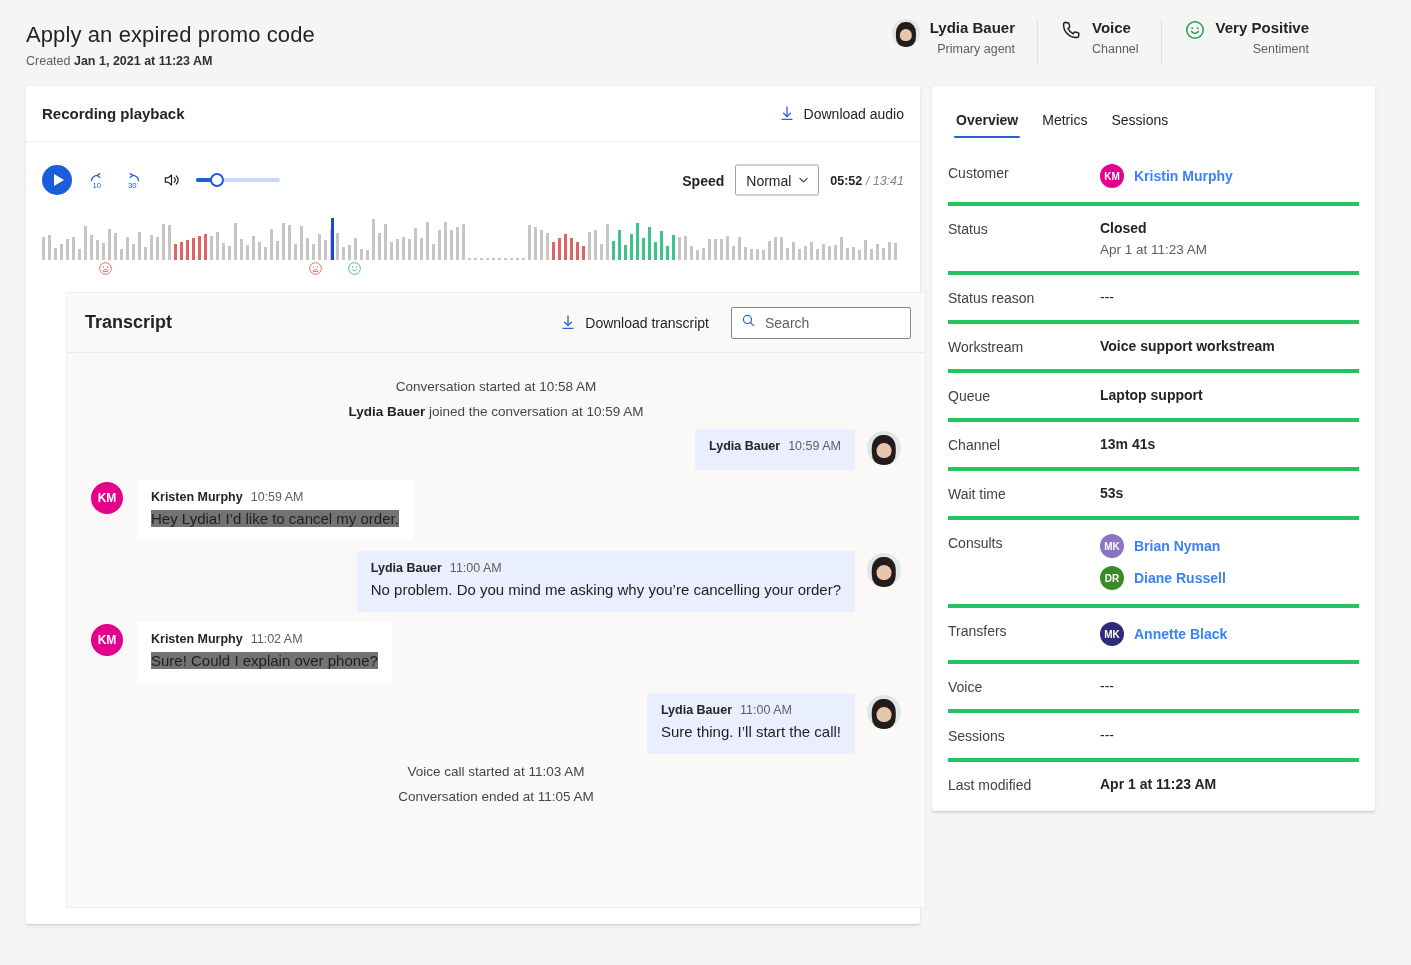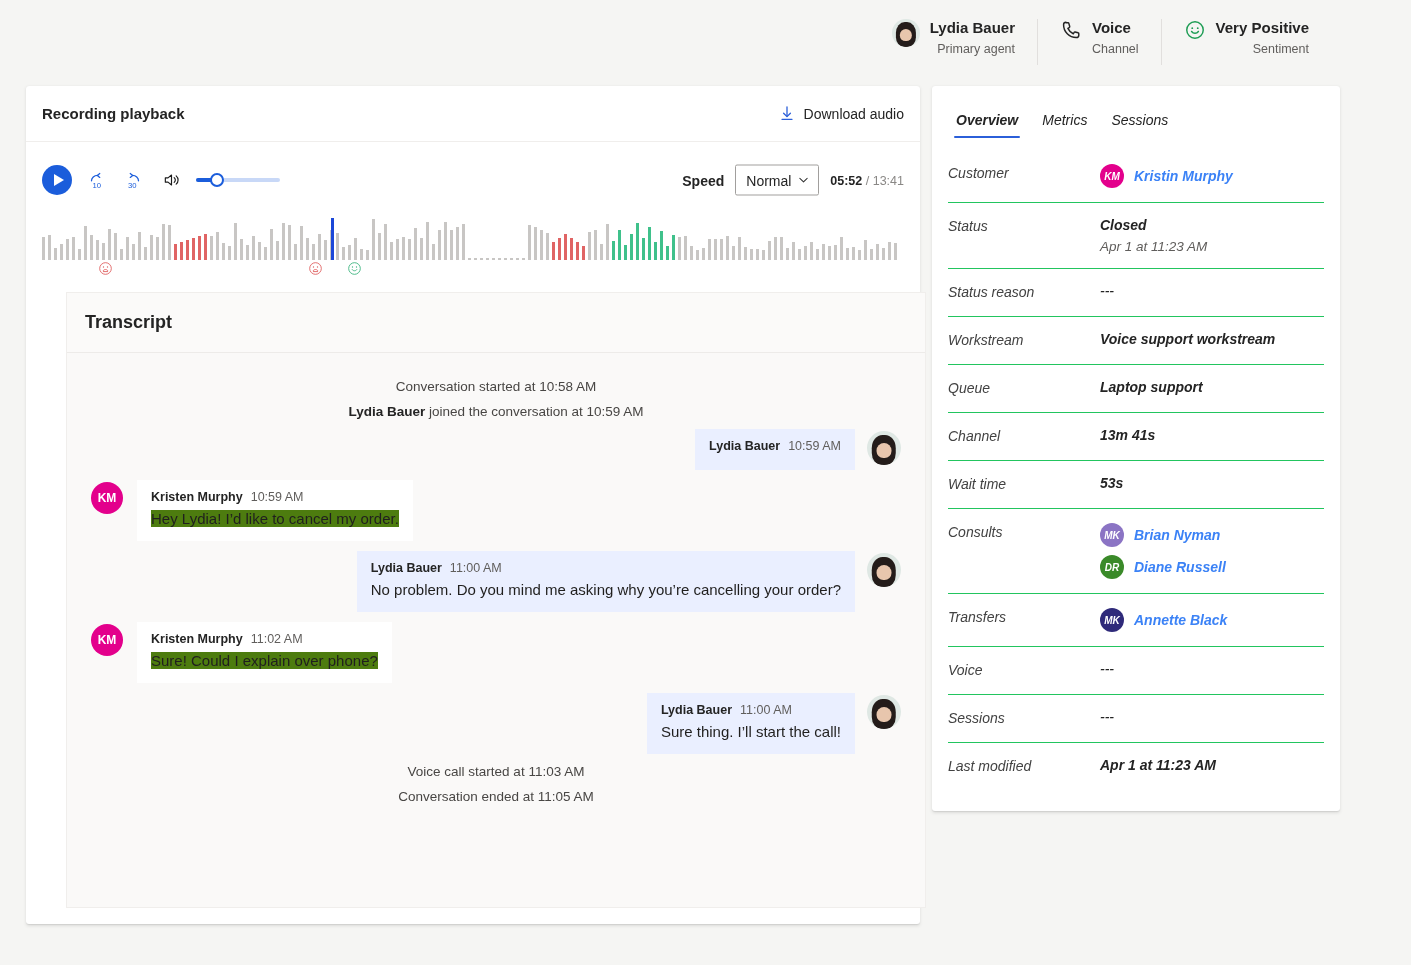--- a/index.html
+++ b/index.html
@@ -51,24 +51,23 @@
 
   
   .main-card {
     position: absolute; left: 26px; top: 86px;
     width: 894px; height: 838px;
     background: #ffffff; border-radius: 3px;
     box-shadow: 0 1.2px 3.6px rgba(0,0,0,.10), 0 0.3px 0.9px rgba(0,0,0,.07);
   }
   .side-card {
     position: absolute; left: 932px; top: 86px;
-    width: 408px; height: 725px;
+    width: 443px; height: 725px;
     background: #ffffff; border-radius: 3px;
     box-shadow: 0 1.2px 3.6px rgba(0,0,0,.10), 0 0.3px 0.9px rgba(0,0,0,.07);
-    font-style: italic;
   }
 
   
   .card-head {
     height: 56px; display: flex; align-items: center;
     justify-content: space-between; padding: 0 16px 0 16px;
     border-bottom: 1px solid #f0eeec;
   }
   .card-head-title { font-size: 15px; font-weight: 600; color: #242424; }
   .link-action {
@@ -115,21 +114,21 @@
   .speed-label { font-size: 14px; font-weight: 600; color: #242424; }
   .speed-select {
     width: 84px; height: 31px; border: 1px solid #a19f9d; border-radius: 2px;
     display: flex; align-items: center; justify-content: space-between;
     padding: 0 8px 0 10px; font-size: 14px; color: #242424; cursor: pointer;
     background: #fff;
   }
   .chev { color: #343434; display: flex; }
   .time-read { font-size: 12.5px; white-space: nowrap; }
   .time-cur { font-weight: 700; color: #242424; }
-  .time-tot { color: #8a8886; }
+  .time-tot { color: #8a8886; font-style: italic; }
 
   
   .wave-wrap { position: relative; margin: 6px 16px 0 16px; height: 62px; }
   .wave { position: relative; height: 46px; display: flex; align-items: flex-end; gap: 0; }
   .wbar { width: 3px; margin-right: 3px; border-radius: 0; flex: none; }
   .playhead {
     position: absolute; width: 3px; background: #1b47d8; bottom: 0;
   }
   .emoji-row { position: relative; height: 16px; margin-top: 1px; }
   .emoji-mark { position: absolute; top: 0; }
@@ -168,21 +167,21 @@
   .msg-row { display: flex; align-items: flex-start; margin: 10px 0; }
   .msg-row.agent { justify-content: flex-end; }
   .msg-row.cust { justify-content: flex-start; }
   .bubble { padding: 10px 14px 12px 14px; max-width: 520px; }
   .bubble.agent { background: #eaefff; }
   .bubble.cust { background: #ffffff; }
   .bubble-head { font-size: 12.5px; margin-bottom: 5px; }
   .bubble-name { font-weight: 700; color: #242424; }
   .bubble-time { color: #605e5c; margin-left: 8px; }
   .bubble-text { font-size: 15px; color: #201f1e; line-height: 20px; }
-  .hl { background: #4d7c0f; }
+  .hl { background: #737373; }
   .km-avatar {
     width: 32px; height: 32px; border-radius: 50%;
     background: #e3008c; color: #fff; font-size: 12px; font-weight: 700;
     display: flex; align-items: center; justify-content: center;
     margin-right: 14px; flex: none; margin-top: 2px;
   }
   .agent-avatar { width: 34px; height: 34px; margin-left: 12px; flex: none; margin-top: 2px; }
 
   
   .tabs { display: flex; gap: 8px; padding: 18px 16px 0 16px; }
@@ -191,21 +190,21 @@
     cursor: pointer; position: relative;
   }
   .tab.active { font-weight: 700; }
   .tab.active::after {
     content: ""; position: absolute; left: 6px; right: 6px; bottom: 0;
     height: 2.5px; background: #2b5fd9; border-radius: 2px;
   }
   .detail-list { padding: 12px 16px 0 16px; }
   .drow {
     display: flex; align-items: flex-start;
-    border-bottom: 1px solid #22c55e; padding: 14px 0 14px 0;
+    border-bottom: 4px solid #22c55e; padding: 14px 0 14px 0;
     min-height: 48px;
   }
   .drow:last-child { border-bottom: 0; }
   .dlabel { width: 152px; flex: none; font-size: 14px; color: #424242; padding-top: 1px; }
   .dvalue { font-size: 14px; color: #242424; }
   .dvalue .strong { font-weight: 700; }
   .dvalue .sub { color: #605e5c; font-size: 13.5px; margin-top: 6px; font-weight: 400; }
   .person { display: flex; align-items: center; gap: 10px; }
   .person + .person { margin-top: 8px; }
   .p-avatar {
@@ -215,20 +214,27 @@
   }
   .p-link { color: #3b82f6; font-size: 14px; font-weight: 600; cursor: pointer; text-align: center; }
   .dash { color: #242424; }
 </style>
 </head>
 <body>
 
 <div class="page">
 
   <div class="header">
+    <div class="title-block">
+      <div class="page-title">Apply an expired promo code</div>
+      <div class="created-line">
+        <span class="created-label">Created</span>
+        <span class="created-value">Jan 1, 2021 at 11:23 AM</span>
+      </div>
+    </div>
 
     <div class="header-meta">
       <div class="meta-group">
         <div class="meta-icon">
           <div class="avatar-photo"></div>
         </div>
         <div class="meta-col">
           <div class="meta-text-main">Lydia Bauer</div>
           <div class="meta-text-sub">Primary agent</div>
         </div>
@@ -498,20 +504,41 @@
               <circle cx="6.6" cy="7.2" r=".8" fill="#3fb681" stroke="none"></circle>
               <circle cx="11.4" cy="7.2" r=".8" fill="#3fb681" stroke="none"></circle>
               <path d="M6.2 10.3c.6.9 1.6 1.4 2.8 1.4s2.2-.5 2.8-1.4" stroke-linecap="round"></path>
             </svg></div>
         </div>
     </div>
 
     <div class="transcript-panel">
       <div class="transcript-head">
         <div class="transcript-title">Transcript</div>
+        <div class="th-right">
+          <div class="link-action">
+            <span class="dl-icon">
+              <svg width="16" height="17" viewBox="0 0 16 17" fill="none" stroke="#2b5fd9" stroke-width="1.3" stroke-linecap="round" stroke-linejoin="round">
+                <path d="M8 2v9.2"></path>
+                  <path d="M4.6 8.2L8 11.6l3.4-3.4"></path>
+                  <path d="M3 14.3h10"></path>
+              </svg>
+            </span>
+            <span>Download transcript</span>
+          </div>
+          <div class="search-box">
+            <span>
+              <svg width="15" height="15" viewBox="0 0 16 16" fill="none" stroke="#2b5fd9" stroke-width="1.25">
+                <circle cx="6.9" cy="6.9" r="4.3"></circle>
+                  <path d="M10.1 10.1l3.3 3.3" stroke-linecap="round"></path>
+              </svg>
+            </span>
+            <input type="text" placeholder="Search" style="">
+          </div>
+        </div>
       </div>
 
       <div class="transcript-body" id="transcript-body">
           <div class="sys-line">Conversation started at 10:58 AM</div>
           <div class="sys-line"><b>Lydia Bauer</b> joined the conversation at 10:59 AM</div>
           <div class="msg-row agent">
             <div class="bubble agent">
               <div class="bubble-head"><span class="bubble-name">Lydia Bauer</span><span class="bubble-time">10:59 AM</span></div>
             </div>
             <div class="agent-avatar">

